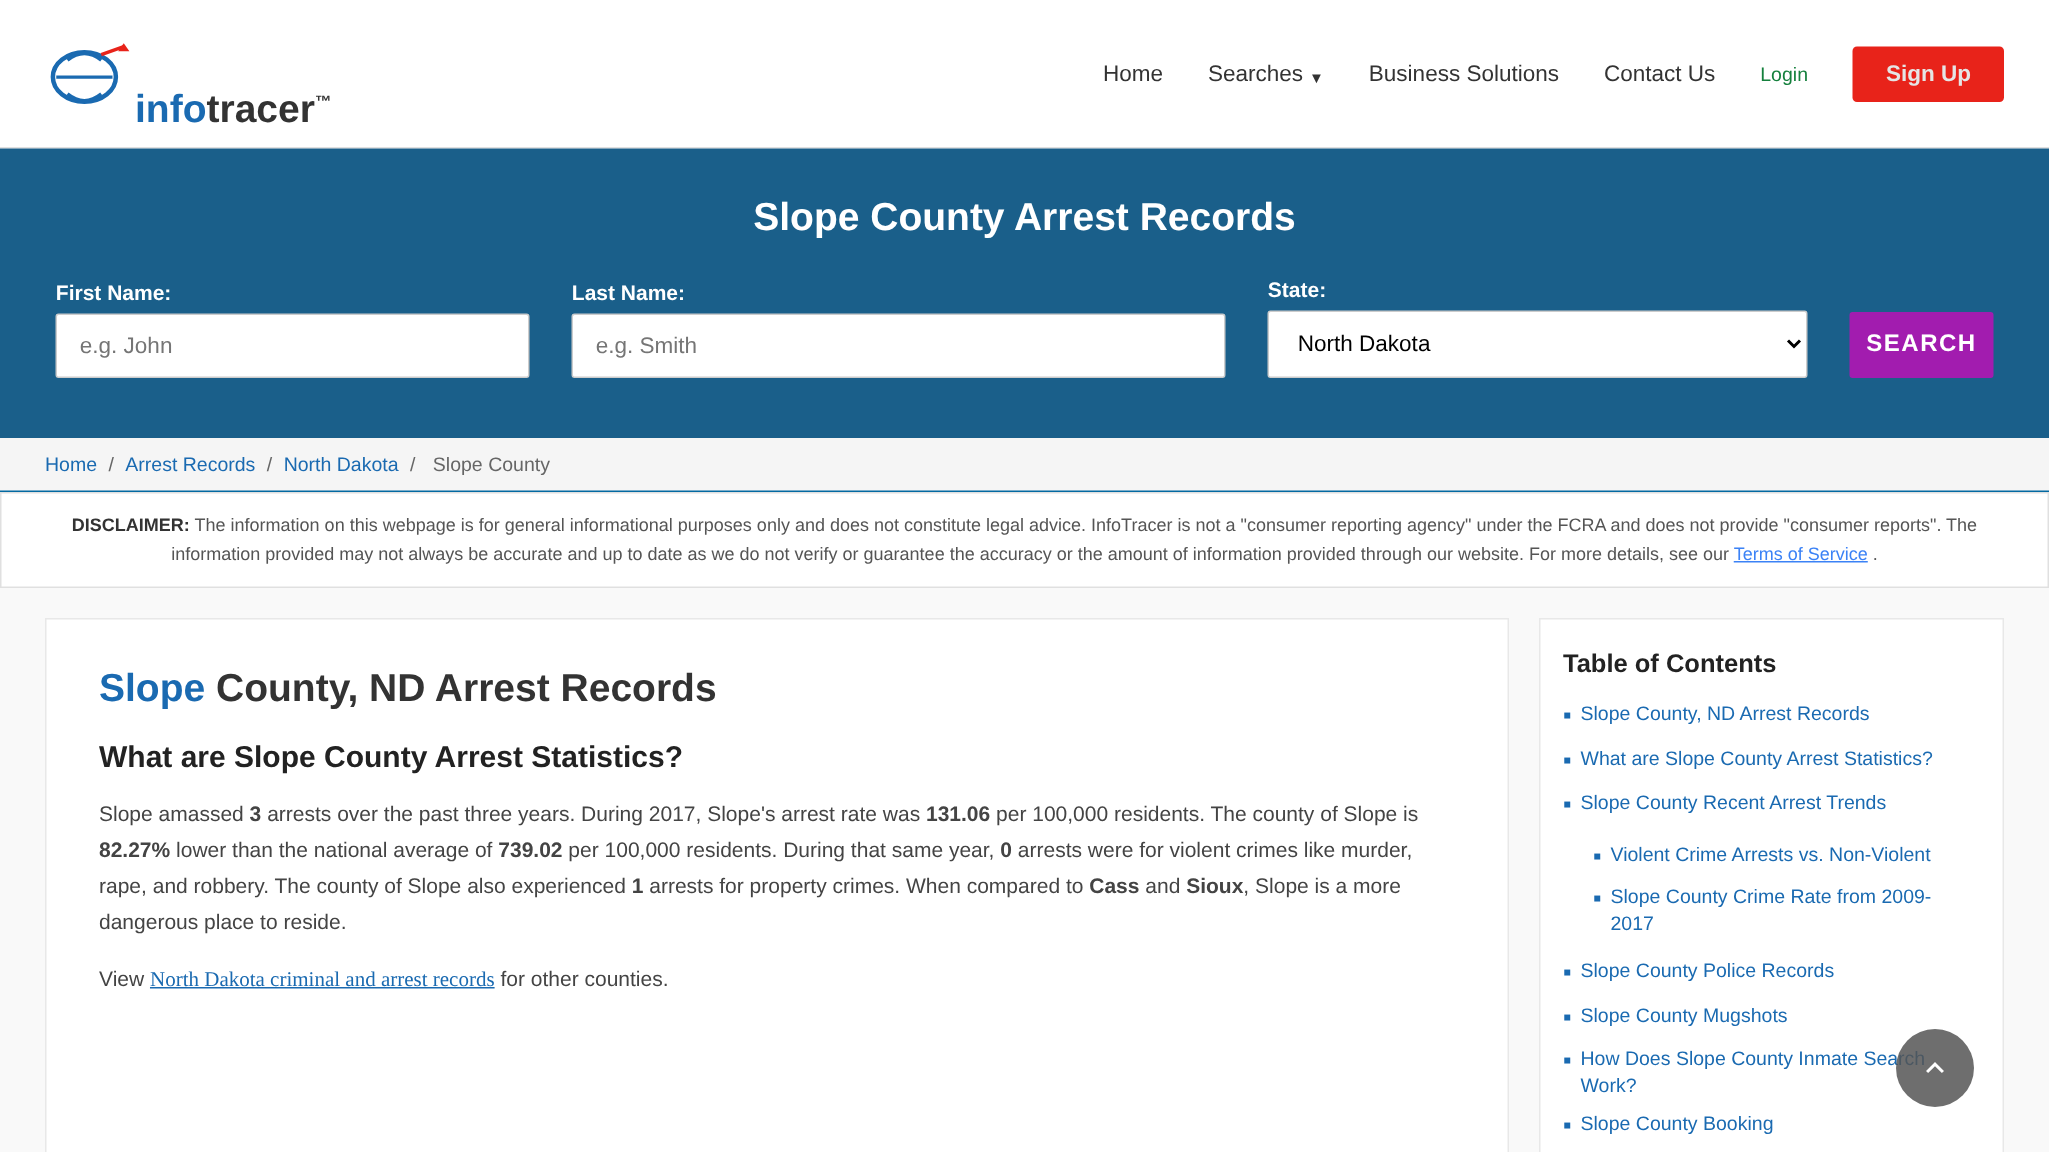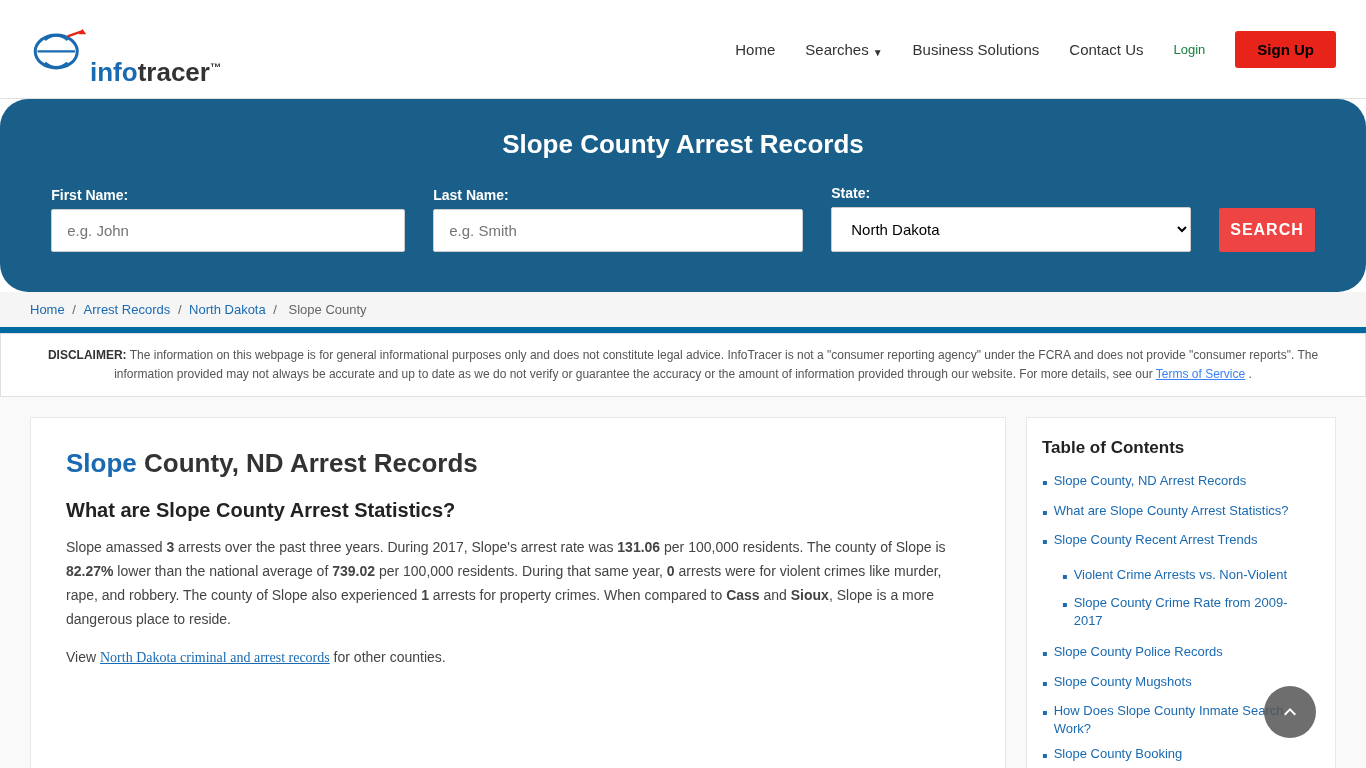--- a/index.html
+++ b/index.html
@@ -43,35 +43,34 @@
     }
     .btn-login {
       background: none;
       border: none;
       font-size: 13px;
       color: #15803d;
       cursor: pointer;
     }
     .btn-signup {
       background: #e8231a;
-      color: #000000;
+      color: #e5e5e5;
       border: none;
       padding: 10px 22px;
       font-size: 15px;
       font-weight: bold;
       cursor: pointer;
       border-radius: 3px;
     }
 
     
     .hero {
       background: #1a5f8a;
       padding: 30px 20px 40px;
       text-align: center;
-      border-radius: 28px;
     }
     .hero h1 {
       color: #fff;
       font-size: 26px;
       font-weight: bold;
       margin-bottom: 25px;
     }
     .search-form {
       display: flex;
       align-items: flex-end;
@@ -90,41 +89,41 @@
       margin-bottom: 6px;
       font-weight: bold;
     }
     .form-group input, .form-group select {
       padding: 12px 15px;
       font-size: 15px;
       border: 1px solid #ccc;
       border-radius: 2px;
       outline: none;
     }
-    .form-group.first-name input { width: 354px; }
-    .form-group.last-name input { width: 370px; }
+    .form-group.first-name input { width: 316px; }
+    .form-group.last-name input { width: 436px; }
     .form-group.state select { width: 360px; background: #fff; }
     .btn-search {
-      background: #ef4444;
+      background: #a21caf;
       color: #fff;
       border: none;
       padding: 13px 11px;
       font-size: 16px;
       font-weight: bold;
       cursor: pointer;
       border-radius: 2px;
       letter-spacing: 1px;
       text-align: right;
     }
 
     
     .breadcrumb {
       padding: 10px 30px;
       background: #f5f5f5;
-      border-bottom: 6px solid #0369a1;
+      border-bottom: 1px solid #0369a1;
       font-size: 13px;
     }
     .breadcrumb a {
       color: #1a6ab1;
       text-decoration: none;
     }
     .breadcrumb span { color: #666; margin: 0 4px; }
 
     
     .disclaimer {

